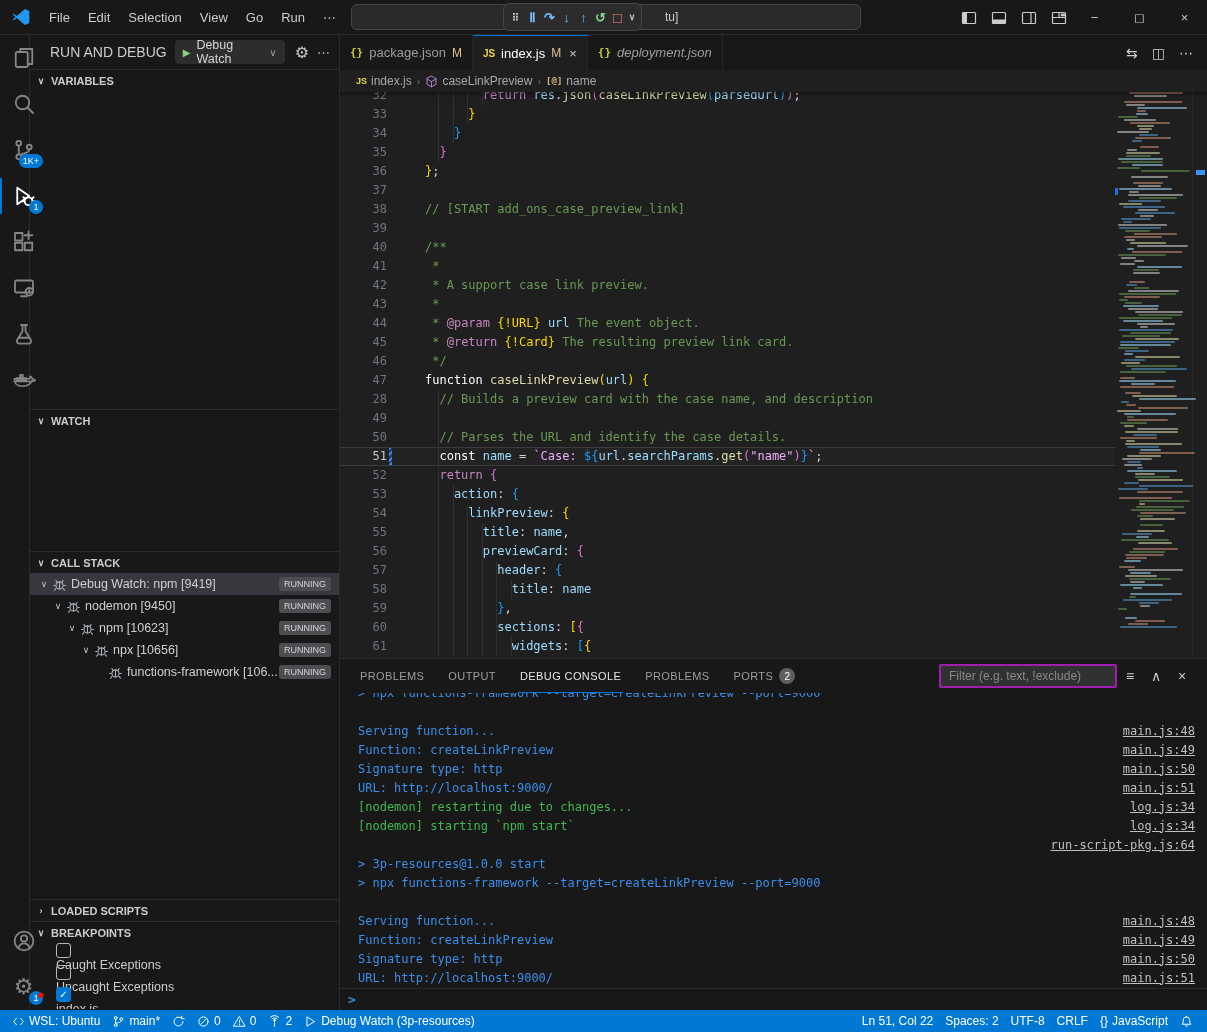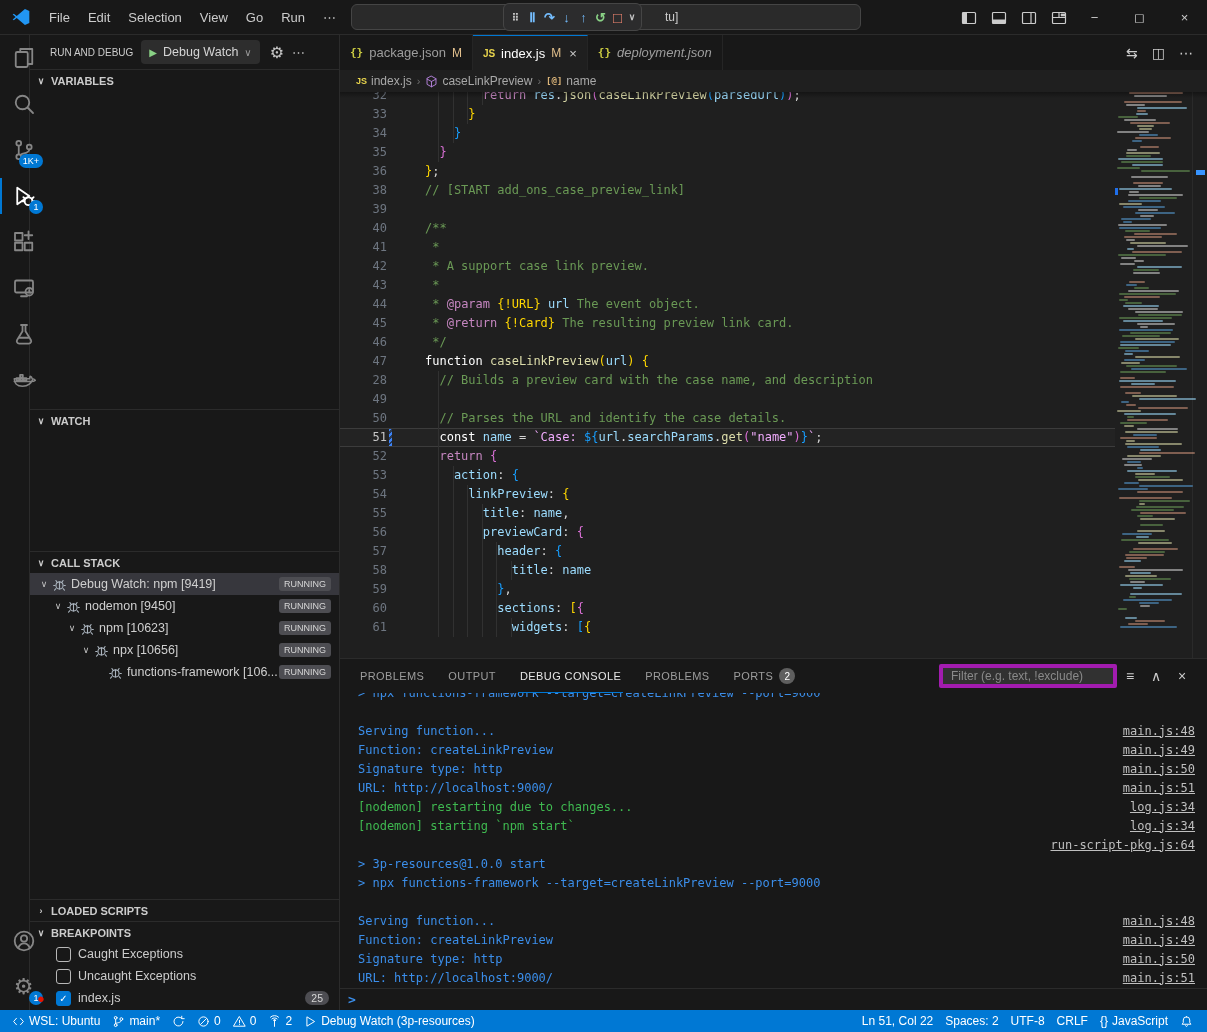--- a/index.html
+++ b/index.html
@@ -39,39 +39,39 @@
   .ab-item.active::before { content:""; position:absolute; left:0; top:5px; bottom:5px; width:2px; background:#0078d4; }
   .ab-item svg { width:24px; height:24px; }
   .ab-badge { position:absolute; right:4px; bottom:5px; background:#0078d4; color:#fff;
     font-size:9px; border-radius:9px; padding:1px 4px; min-width:14px; text-align:center; line-height:12px; }
   .ab-spacer { flex:1; }
   .ab-gear { font-size:22px; }
 
   
   .sidebar { width:310px; background:#181818; border-right:1px solid #2b2b2b; display:flex; flex-direction:column; font-size:13px; }
   .side-top { height:34px; display:flex; align-items:center; padding:0 8px 0 20px; gap:8px; }
-  .side-title { font-size:10px; color:#cccccc; flex:none; }
+  .side-title { font-size:14px; color:#cccccc; flex:none; }
   .launch { display:flex; align-items:center; gap:6px; background:#2d2d2d; border-radius:4px;
     height:24px; padding:0 8px; font-size:12.5px; color:#d5d5d5; }
   .launch .play { color:#89d185; font-size:10px; }
   .launch .chev { color:#9a9a9a; font-size:10px; }
   .side-gear { font-size:16px; color:#c5c5c5; margin-left:2px; }
   .side-more { color:#c5c5c5; letter-spacing:1px; }
   .sec-hdr { height:22px; display:flex; align-items:center; gap:5px; padding-left:6px;
     border-top:1px solid #2b2b2b; font-size:11px; font-weight:bold; color:#cccccc; }
   .sec-hdr .chev { font-size:9px; color:#cccccc; width:10px; text-align:center; }
   .sec-body { overflow:hidden; }
   .cs-row { height:22px; display:flex; align-items:center; font-size:12.5px; color:#cfcfcf; }
   .cs-row.selected { background:#37373d; }
   .cs-chev { width:12px; font-size:9px; text-align:center; color:#c5c5c5; flex:none; }
   .cs-bug { width:15px; height:15px; margin:0 4px 0 2px; flex:none; color:#aab4be; }
   .cs-label { white-space:nowrap; overflow:hidden; }
   .cs-badge { margin-left:auto; margin-right:8px; background:#4d4d52; color:#d6d6d6;
     font-size:9px; border-radius:3px; padding:2px 5px; flex:none; }
-  .bp-row { height:22px; display:flex; align-items:center; padding-left:26px; position:relative; font-size:12.5px; }
+  .bp-row { height:22px; display:flex; padding-left:26px; position:relative; font-size:12.5px;flex-direction:column; }
   .bp-dot { position:absolute; left:7px; color:#e51400; font-size:13px; }
   .bp-check { width:15px; height:15px; border:1px solid #b8b8b8; border-radius:3px; margin-right:7px;
     display:flex; align-items:center; justify-content:center; font-size:10px; color:#fff; background:transparent; flex:none; }
   .bp-check.on { background:#0078d4; border-color:#0078d4; }
   .bp-badge { margin-left:auto; margin-right:10px; background:#4d4d52; border-radius:9px;
     font-size:10.5px; color:#d6d6d6; padding:1px 6px; }
 
   
   .editorcol { flex:1; display:flex; flex-direction:column; min-width:0; }
   .tabbar { height:35px; background:#181818; display:flex; align-items:stretch; }
@@ -118,21 +118,21 @@
   .ruler-cursor { position:absolute; top:78px; left:3px; width:9px; height:5px; background:#3794ff; }
 
   
   .panel { flex:1; background:#181818; border-top:1px solid #2b2b2b; display:flex; flex-direction:column; min-height:0; }
   .panel-hdr { height:34px; display:flex; align-items:center; padding:0 12px 0 18px; flex:none; }
   .ptab { font-size:11px; letter-spacing:.4px; color:#9d9d9d; padding:9px 2px; margin-right:20px;
     display:flex; align-items:center; gap:6px; }
   .ptab.active { color:#e7e7e7; border-bottom:1px solid #0078d4; }
   .ptab-badge { background:#5f5f5f; color:#ffffff; width:16px; height:16px; border-radius:8px;
     display:flex; align-items:center; justify-content:center; font-size:10px; letter-spacing:0; }
-  .pfilter { margin-left:auto; width:178px; height:24px; background:#313131; border:4px solid #a21caf;
+  .pfilter { margin-left:auto; width:178px; height:24px; background:#313131; border:2px solid #a21caf;
     border-radius:2px; color:#cccccc; font-size:12px; padding:0 8px; font-family:"Liberation Sans",sans-serif; }
   .pfilter::placeholder { color:#8a8a8a; }
   .phicon { width:26px; text-align:center; color:#cccccc; font-size:14px; }
   .console { flex:1; overflow:hidden; font-family:"DejaVu Sans Mono",monospace; font-size:12px; }
   .cwrap { margin-top:-10px; }
   .crow { height:19px; display:flex; align-items:center; padding-left:18px; white-space:pre; }
   .ctext { flex:1; overflow:hidden; }
   .c-blue { color:#3b8eea; } .c-green { color:#3fb950; }
   .clink { color:#bfbfbf; text-decoration:underline; padding-right:12px; flex:none; }
   .prompt-row { height:22px; border-top:1px solid #2b2b2b; display:flex; align-items:center;
@@ -430,20 +430,21 @@
         </span>
       </div>
 
     <div class="codearea">
       <div class="codelines">
           <div class="code-line"><span class="ln">32</span><span class="gmark"></span><span class="ltext"><span class="indent" style="width: 8ch;"></span><span class="tk-ctrl">return</span><span class="tk-pun"> </span><span class="tk-var">res</span><span class="tk-pun">.</span><span class="tk-fn">json</span><span class="tk-b2">(</span><span class="tk-fn">caseLinkPreview</span><span class="tk-b3">(</span><span class="tk-var">parsedUrl</span><span class="tk-b3">)</span><span class="tk-b2">)</span><span class="tk-pun">;</span></span></div>
           <div class="code-line"><span class="ln">33</span><span class="gmark"></span><span class="ltext"><span class="indent" style="width: 6ch;"></span><span class="tk-b1">}</span></span></div>
           <div class="code-line"><span class="ln">34</span><span class="gmark"></span><span class="ltext"><span class="indent" style="width: 4ch;"></span><span class="tk-b3">}</span></span></div>
           <div class="code-line"><span class="ln">35</span><span class="gmark"></span><span class="ltext"><span class="indent" style="width: 2ch;"></span><span class="tk-b2">}</span></span></div>
           <div class="code-line"><span class="ln">36</span><span class="gmark"></span><span class="ltext"><span class="tk-b1">}</span><span class="tk-pun">;</span></span></div>
+          <div class="code-line"><span class="ln">37</span><span class="gmark"></span><span class="ltext"></span></div>
           <div class="code-line"><span class="ln">38</span><span class="gmark"></span><span class="ltext"><span class="tk-com">// [START add_ons_case_preview_link]</span></span></div>
           <div class="code-line"><span class="ln">39</span><span class="gmark"></span><span class="ltext"></span></div>
           <div class="code-line"><span class="ln">40</span><span class="gmark"></span><span class="ltext"><span class="tk-com">/**</span></span></div>
           <div class="code-line"><span class="ln">41</span><span class="gmark"></span><span class="ltext"><span class="tk-com"> *</span></span></div>
           <div class="code-line"><span class="ln">42</span><span class="gmark"></span><span class="ltext"><span class="tk-com"> * A support case link preview.</span></span></div>
           <div class="code-line"><span class="ln">43</span><span class="gmark"></span><span class="ltext"><span class="tk-com"> *</span></span></div>
           <div class="code-line"><span class="ln">44</span><span class="gmark"></span><span class="ltext"><span class="tk-com"> * </span><span class="tk-ctrl">@param</span><span class="tk-com"> </span><span class="tk-b1">{!URL}</span><span class="tk-com"> </span><span class="tk-var">url</span><span class="tk-com"> The event object.</span></span></div>
           <div class="code-line"><span class="ln">45</span><span class="gmark"></span><span class="ltext"><span class="tk-com"> * </span><span class="tk-ctrl">@return</span><span class="tk-com"> </span><span class="tk-b1">{!Card}</span><span class="tk-com"> The resulting preview link card.</span></span></div>
           <div class="code-line"><span class="ln">46</span><span class="gmark"></span><span class="ltext"><span class="tk-com"> */</span></span></div>
           <div class="code-line"><span class="ln">47</span><span class="gmark"></span><span class="ltext"><span class="tk-kw">function</span><span class="tk-pun"> </span><span class="tk-fn">caseLinkPreview</span><span class="tk-b1">(</span><span class="tk-var">url</span><span class="tk-b1">)</span><span class="tk-pun"> </span><span class="tk-b1">{</span></span></div>

